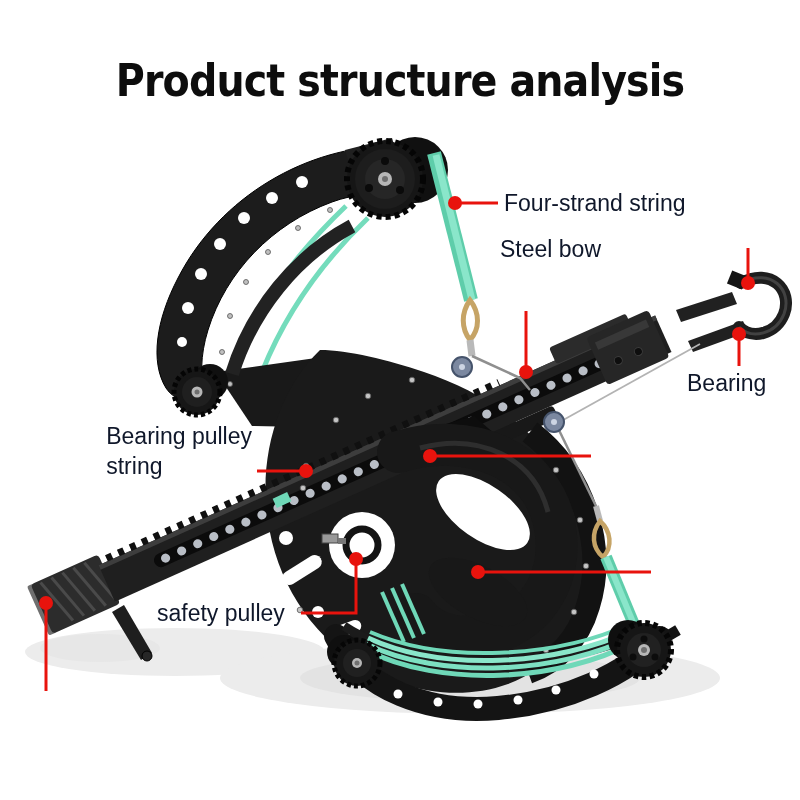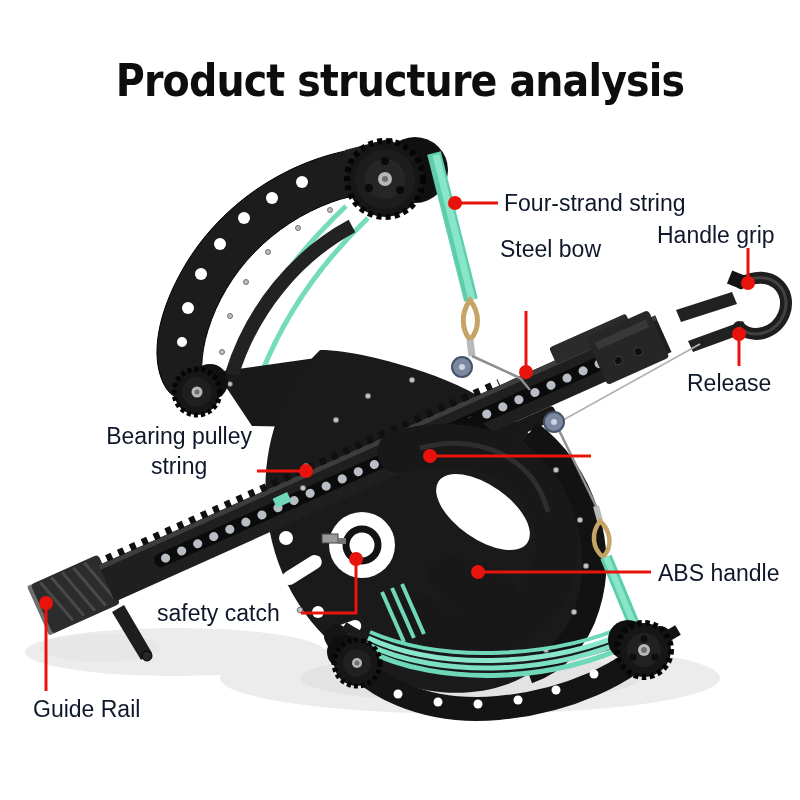--- a/index.html
+++ b/index.html
@@ -3,21 +3,21 @@
 <meta charset="utf-8">
 <style>
   html,body{margin:0;padding:0;background:#fff;}
   .canvas{position:relative;width:800px;height:800px;background:#fff;overflow:hidden;
           font-family:"Liberation Sans",sans-serif;}
   .title{position:absolute;top:24px;left:0;width:800px;text-align:center;
          font-family:"DejaVu Sans",sans-serif;font-weight:800;font-size:45px;
          letter-spacing:-1px;color:#0d0d0d;transform:scaleX(.88);transform-origin:50% 50%;
          white-space:nowrap;}
   .lbl{position:absolute;font-size:23px;line-height:30px;color:#0f172a;white-space:nowrap;}
-  .lbl.right{text-align:center;}
+  .lbl.right{text-align:left;}
   #art{position:absolute;left:0;top:0;}
   .callout-line{stroke:var(--accent,#e8130d);stroke-width:3;fill:none;}
   .callout-dot{fill:var(--accent,#e8130d);}
 </style>
 </head>
 <body>
 
 <div class="canvas">
 
   <svg id="art" width="800" height="800" viewBox="0 0 800 800">
@@ -258,35 +258,32 @@
         <line class="callout-line" x1="46" y1="603" x2="46" y2="691"></line>
           <circle class="callout-dot" cx="46" cy="603" r="7"></circle>
       </g>
     </g>
   </svg>
 
   <h1 class="title">Product structure analysis</h1>
 
   <div class="lbl" style="left:504px;top:188px">Four-strand string</div>
 
-  <div class="lbl" style="left:657px;top:220px">Handle grip</div>
 
   <div class="lbl" style="left:500px;top:234px">
     <div>Steel bow</div>
   </div>
 
-  <div class="lbl" style="left:687px;top:368px">Release</div>
+  <div class="lbl" style="left:687px;top:368px">Bearing</div>
 
   <div class="lbl right" style="right:548px;top:421px">
     <div>Bearing pulley</div>
     <div>string</div>
   </div>
 
   <div class="lbl right" style="right:15px;top:447px">
   </div>
 
-  <div class="lbl" style="left:658px;top:558px">ABS handle</div>
-
-  <div class="lbl" style="left:157px;top:598px">safety catch</div>
-
-  <div class="lbl" style="left:33px;top:694px">Guide Rail</div>
+
+  <div class="lbl" style="left:157px;top:598px">safety pulley</div>
+
 
 </div>
 
 </body></html>

